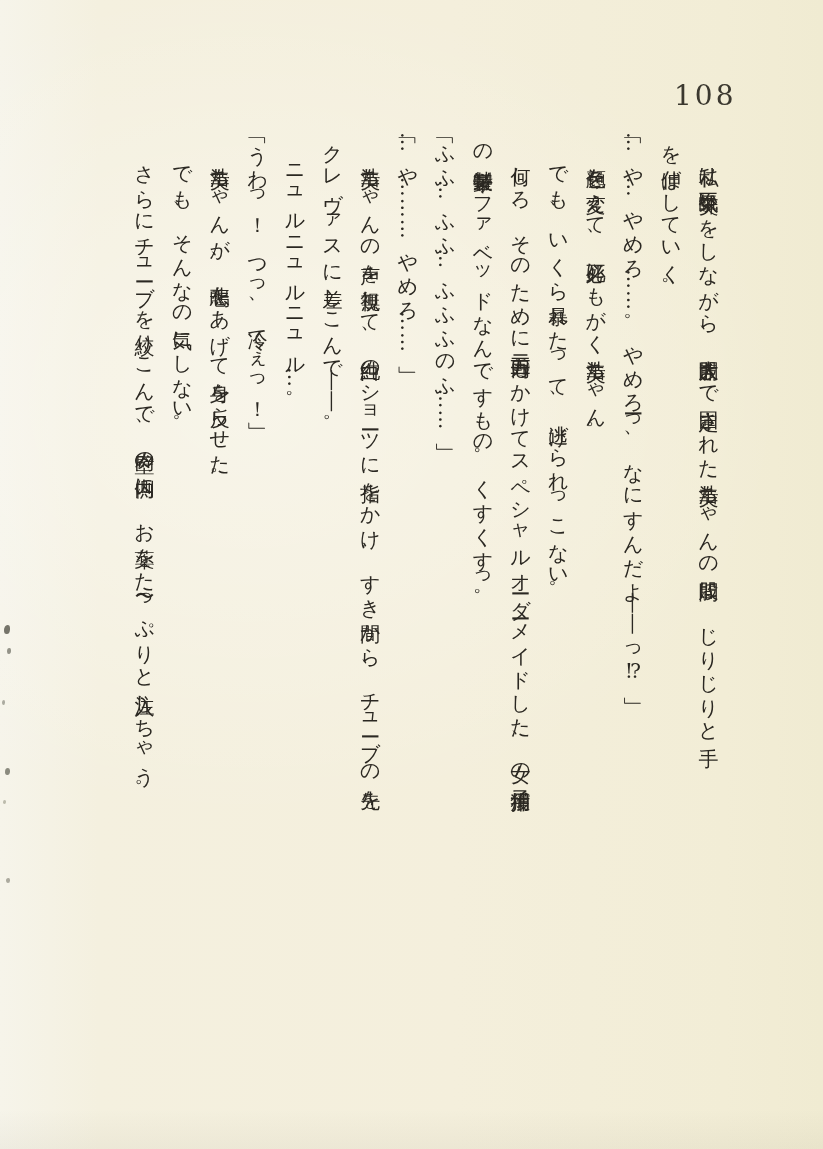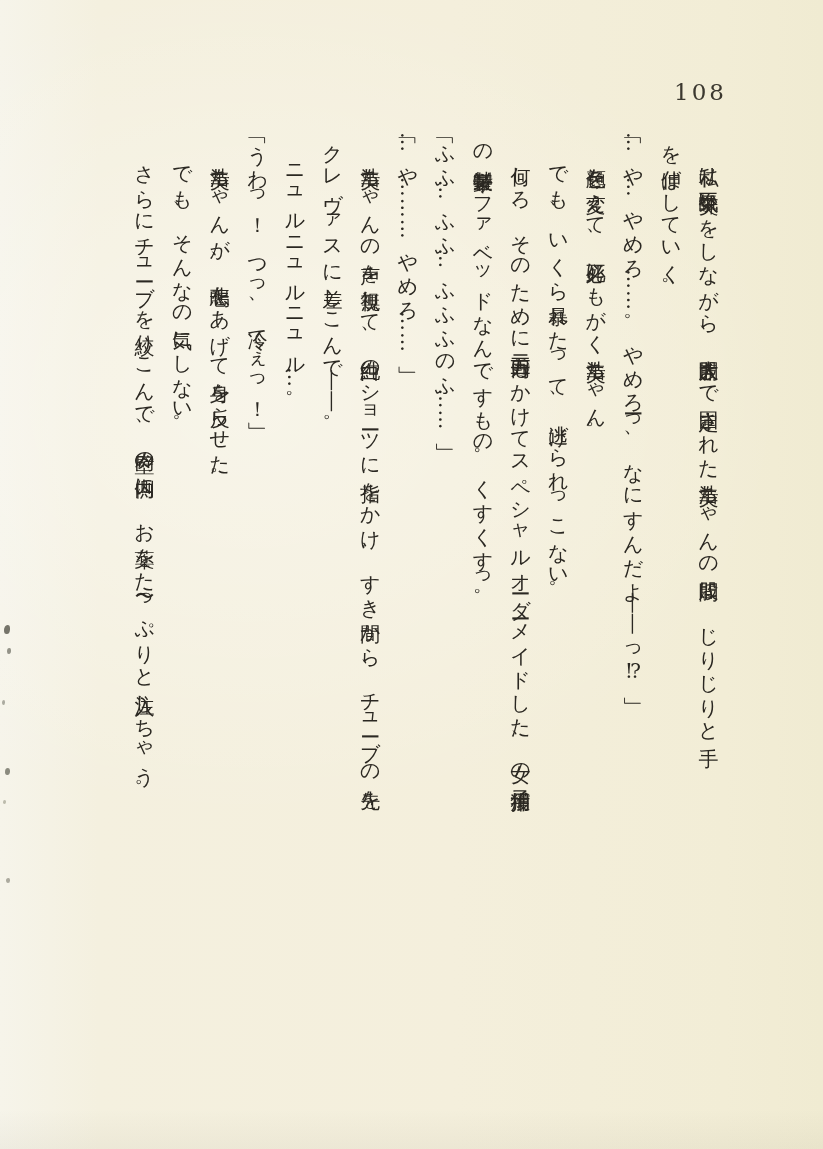--- a/index.html
+++ b/index.html
@@ -24,21 +24,21 @@
     position: absolute;
     left: 0; right: 0; bottom: 0;
     height: 40px;
     background: linear-gradient(180deg, rgba(0,0,0,0) 0%, rgba(90,85,60,0.05) 100%);
     pointer-events: none;
   }
   .page-number {
     position: absolute;
     top: 79px;
     left: 674px;
-    font-size: 23px;
+    font-size: 28px;
     letter-spacing: 3px;
     color: #3b382f;
   }
   .page-text {
     position: absolute;
     top: 131px;
     right: 96px;
     width: 602px;
     height: 895px;
     writing-mode: vertical-rl;

